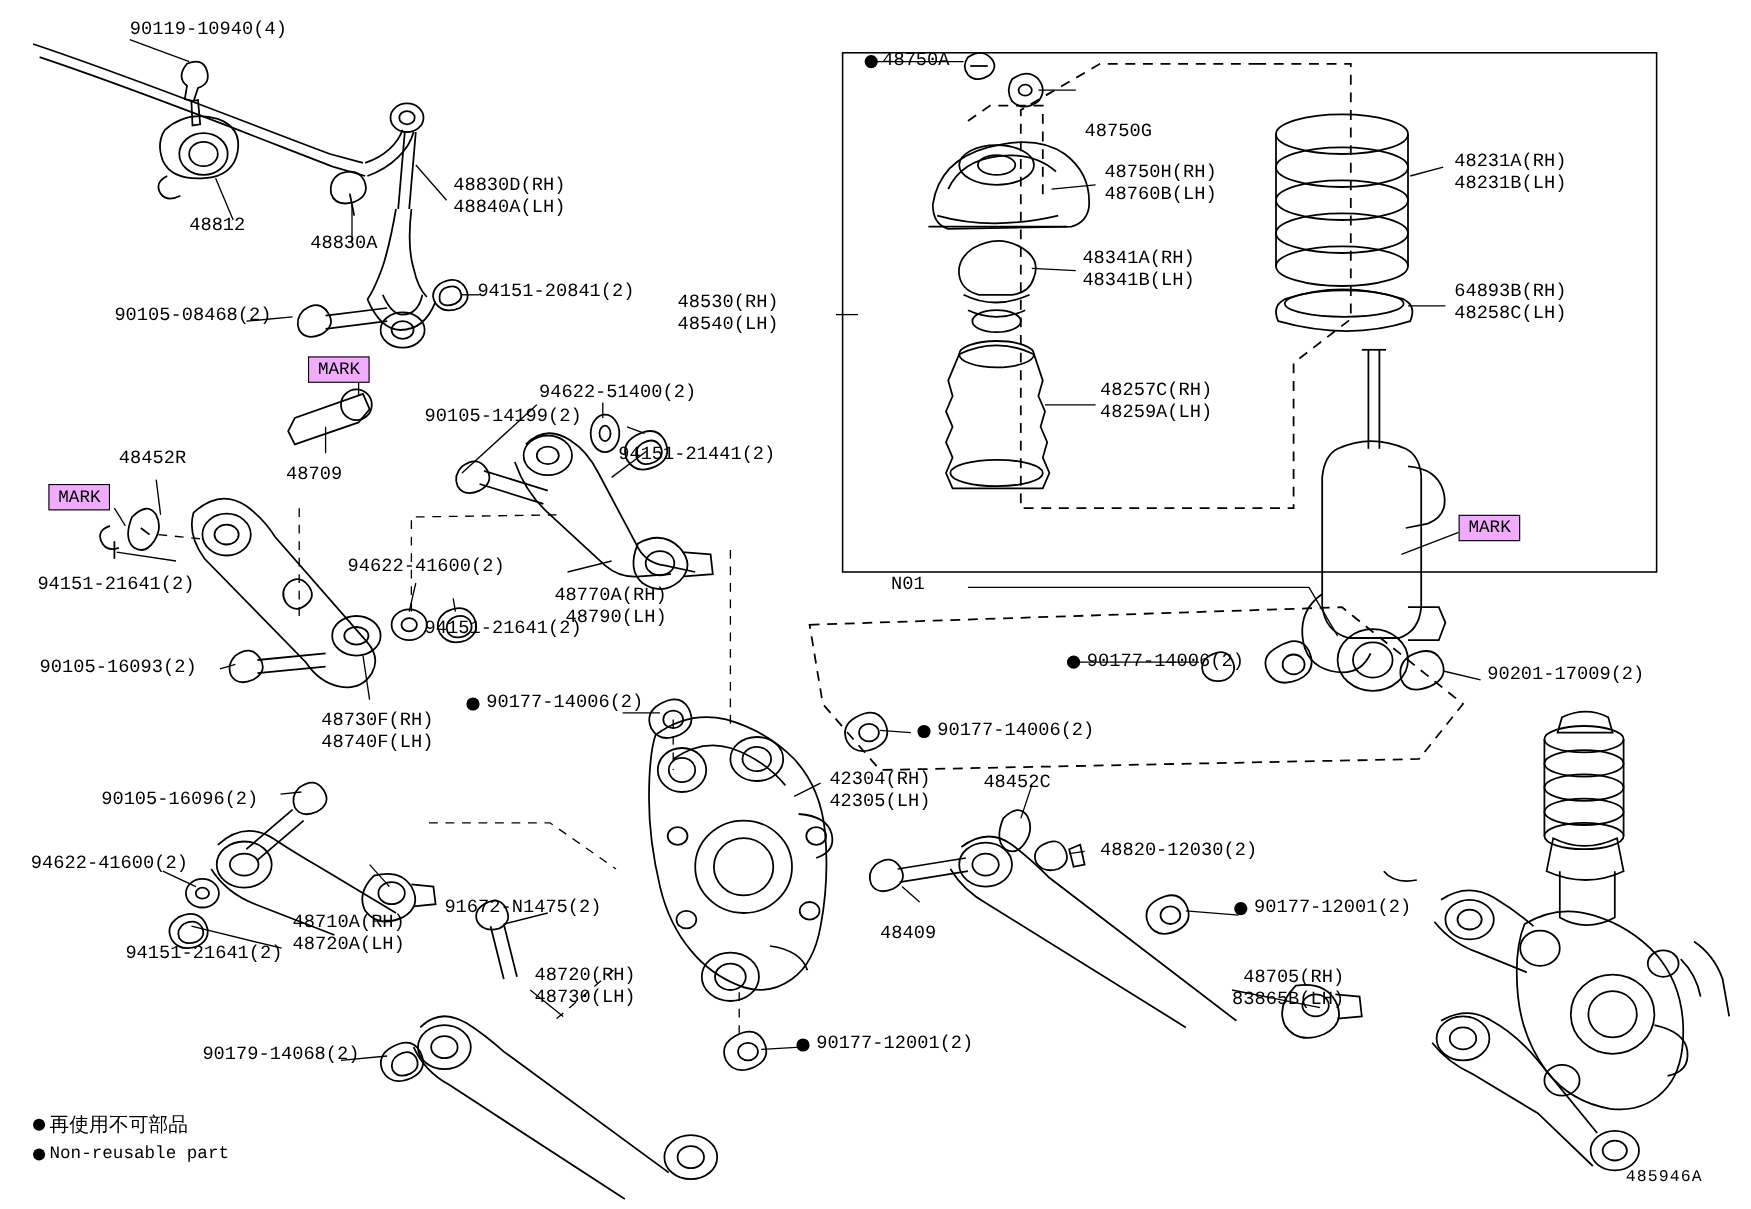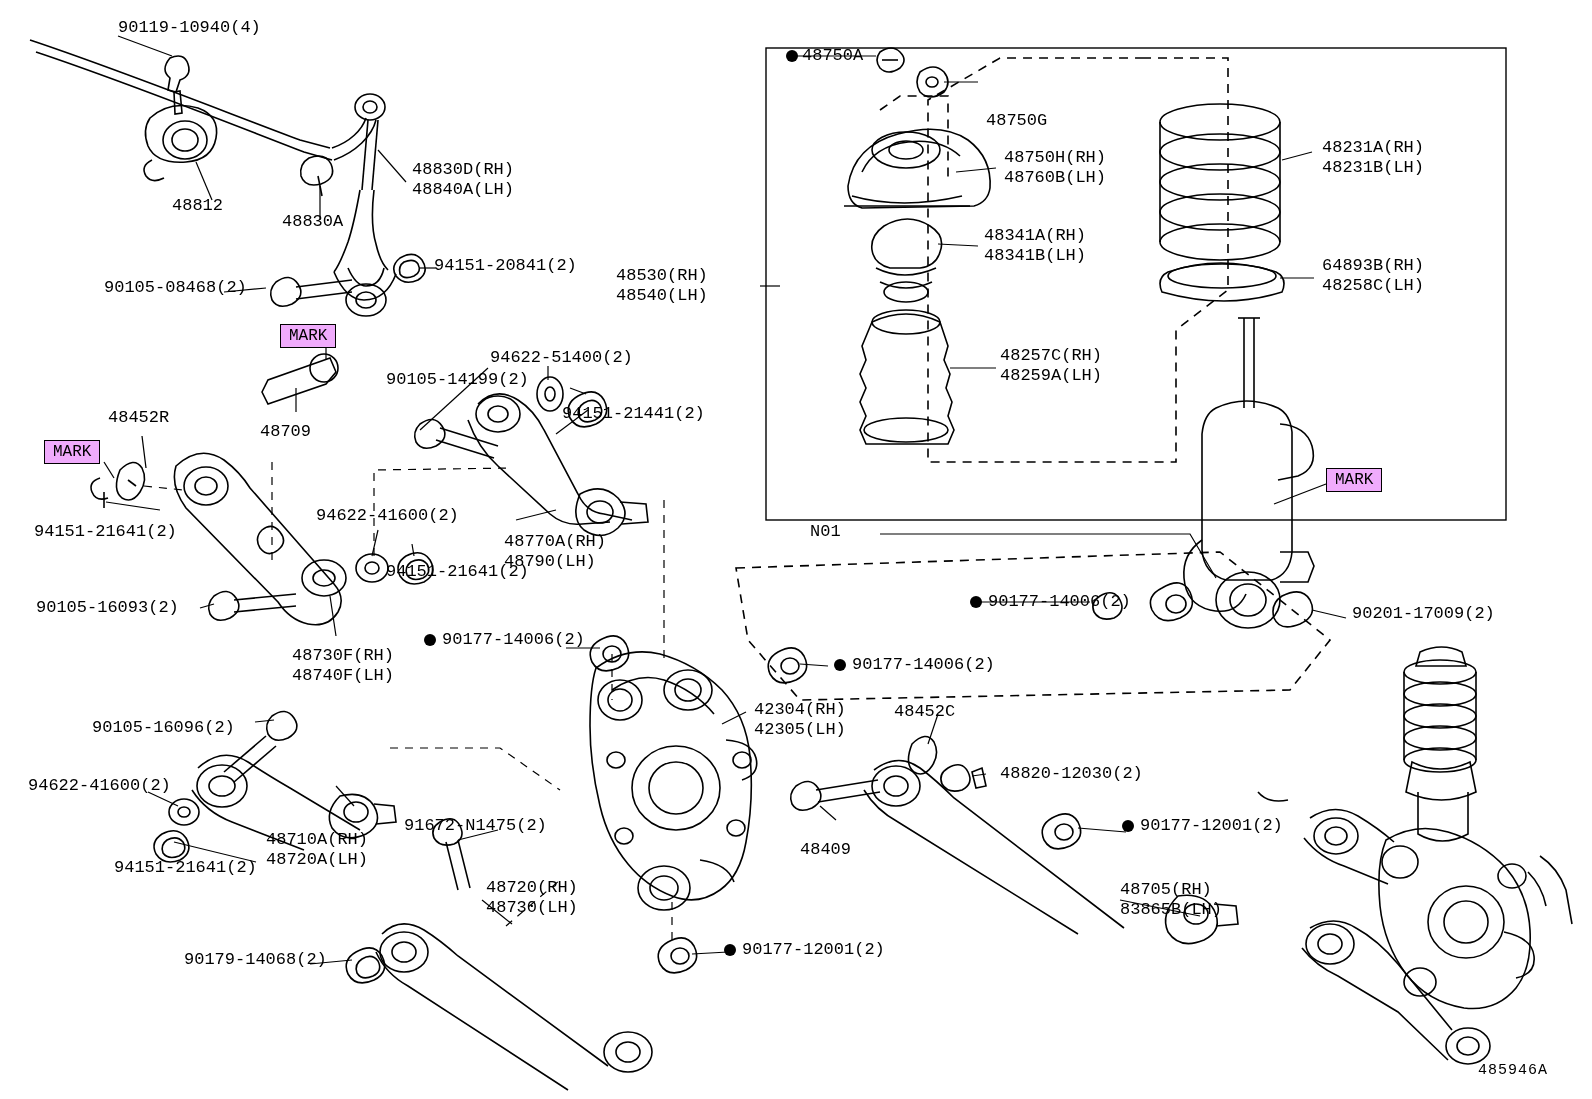--- a/index.html
+++ b/index.html
@@ -1,18 +1,18 @@
 <!DOCTYPE html>
 <html><head>
 <meta charset="utf-8">
 <style>
   html,body{margin:0;padding:0;background:#fff;}
   body{width:1592px;height:1099px;position:relative;overflow:hidden;
        font-family:"Liberation Mono", monospace;color:#000;}
-  #sheet{position:absolute;left:0;top:0;width:1592px;height:1099px;}
+  #sheet{position:absolute;left:0;top:0;width:1592px;height:1099px;text-align:right;}
   .lbl{position:absolute;font-size:17px;line-height:20px;white-space:pre;letter-spacing:0px;}
   .note{position:absolute;font-size:15px;line-height:19px;white-space:pre;}
   .jp{font-family:"DejaVu Sans", sans-serif;}
   .dot{display:inline-block;width:11px;height:11px;border-radius:50%;background:#000;vertical-align:middle;margin-right:4px;}
   .boxed{position:absolute;border:1.5px solid #000;font-size:16px;padding:2px 8px;background:#f0abfc;}
   svg{position:absolute;left:0;top:0;}
   .code{position:absolute;font-size:15px;letter-spacing:1px;}
 </style>
 </head>
 <body>
@@ -395,17 +395,27 @@
 <div style="position:absolute;left:970px;top:596px;width:12px;height:12px;border-radius:50%;background:#000;"></div>
 <div style="position:absolute;left:724px;top:944px;width:12px;height:12px;border-radius:50%;background:#000;"></div>
 <div style="position:absolute;left:1122px;top:820px;width:12px;height:12px;border-radius:50%;background:#000;"></div>
 
 <div class="boxed" style="left:280px;top:324px;">MARK</div>
 <div class="boxed" style="left:44px;top:440px;">MARK</div>
 <div class="boxed" style="left:1326px;top:468px;">MARK</div>
 
 <div class="lbl" style="left:810px;top:522px;">N01</div>
 
+<div style="position:absolute;left:30px;top:1010px;">
+  <div style="display:flex;align-items:center;margin-bottom:6px;">
+    <span class="dot"></span>
+    <span class="jp" style="font-size:18px;">再使用不可部品</span>
+  </div>
+  <div style="display:flex;align-items:center;">
+    <span class="dot"></span>
+    <span style="font-size:16px;">Non-reusable part</span>
+  </div>
+</div>
 
 
 <div class="code" style="left:1478px;top:1062px;">485946A</div>
 
 </div>
 
 </body></html>

